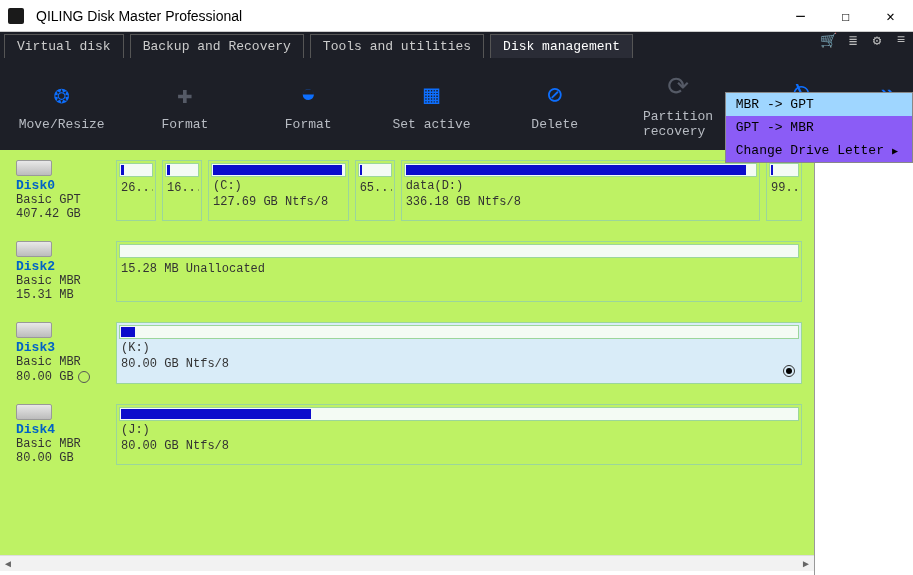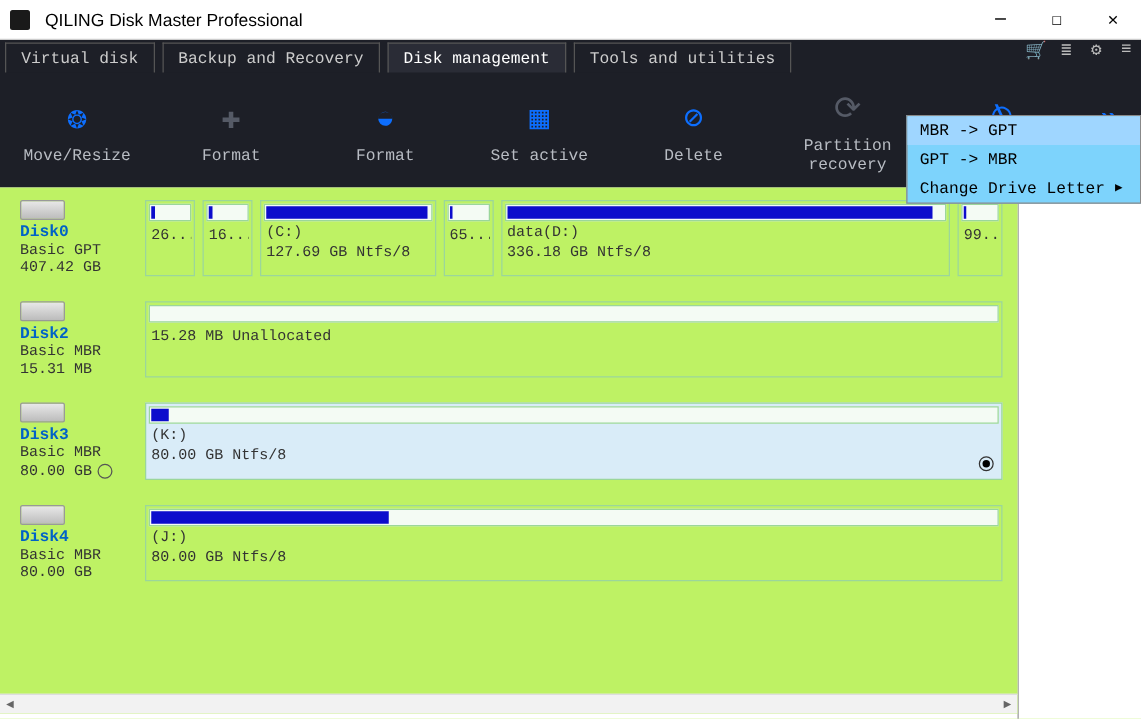--- a/index.html
+++ b/index.html
@@ -10,23 +10,23 @@
   .titlebar .winbtn { width: 45px; height: 30px; display: flex; align-items: center; justify-content: center; font-size: 14px; font-family: monospace; cursor: default; }
   .darkbar { background: #1d1f27; height: 28px; display: flex; align-items: flex-start; color: #ccc; font-family: "Courier New", monospace; font-size: 13px; }
   .tab { border: 1px solid #555; border-bottom: none; padding: 4px 12px; margin: 2px 2px 0 4px; display: flex; align-items: center; background:#1d1f27; }
   .tab.active { background: #2a2c36; color:#fff; }
   .darkbar .spacer { flex: 1; }
   .darkbar .rightico { width: 24px; display: flex; align-items: center; justify-content: center; color: #bbb; font-size: 14px; }
   .toolbar { background: #1d1f27; height: 90px; display: flex; align-items: stretch; color: #bbb; font-family: "Courier New", monospace; font-size: 13px; position: relative; }
   .tool { flex: 1; display: flex; flex-direction: column; align-items: center; justify-content: center; gap: 6px; padding: 8px 4px; }
   .tool .icon { color: #0d6efd; font-size: 26px; height: 34px; display: flex; align-items: center; justify-content: center; }
   .tool .icon.dim { color: #555a66; }
-  .tool .label { color: #b8bcc3; text-align:center; line-height:1.15; font-size:13px; white-space:pre; }
+  .tool .label { color: #b8bcc3; line-height:1.15; font-size:13px; white-space:pre; }
   .tool.more { flex: 0 0 50px; }
-  .popup { position: absolute; right: 0; top: 90px; background: #7dd3fc; border: 1px solid #888; font-family: "Courier New", monospace; font-size: 13px; z-index: 10; }
+  .popup { position: absolute; right: 0; top: 90px; background: #8b5cf6; border: 1px solid #888; font-family: "Courier New", monospace; font-size: 13px; z-index: 10; }
   .popup .item { padding: 4px 14px 4px 10px; display: flex; align-items: center; justify-content: space-between; gap: 8px; }
   .popup .item.hover { background: #9fd6ff; }
   .popup .arrow { font-size: 10px; }
   .content { position: absolute; top: 150px; left: 0; width: 814px; bottom:4px; background: #bef264; overflow: hidden; }
   .diskrow { display: flex; padding: 10px 12px 10px 16px; gap: 8px; align-items: stretch; }
   .diskinfo { width: 92px; }
   .diskinfo .name { color: #0062c7; font-weight: bold; font-family: "Courier New", monospace; font-size: 13px; }
   .diskinfo .type, .diskinfo .size { font-family: "Courier New", monospace; font-size: 12px; color: #333; }
   .diskinfo .hdd { width: 36px; height: 16px; background: linear-gradient(#e8e8e8,#bcbcbc); border:1px solid #999; border-radius:2px; margin-bottom:2px;}
   .diskinfo .radio { display:inline-block; width:12px; height:12px; border:1px solid #555; border-radius:50%; vertical-align:middle; margin-left:4px; position:relative;}
@@ -54,25 +54,25 @@
   <div class="winbtn">✕</div>
 </div>
 
 <div class="darkbar">
   <div class="tab">
       <span>Virtual disk</span>
     </div>
   <div class="tab">
       <span>Backup and Recovery</span>
     </div>
+  <div class="tab">
+      <span>Tools and utilities</span>
+    </div>
   <div class="tab active">
       <span>Disk management</span>
-    </div>
-  <div class="tab">
-      <span>Tools and utilities</span>
     </div>
   <div class="spacer"></div>
   <div class="rightico">🛒</div>
   <div class="rightico">≣</div>
   <div class="rightico">⚙</div>
   <div class="rightico">≡</div>
 </div>
 
 <div class="toolbar">
   <div class="tool">

